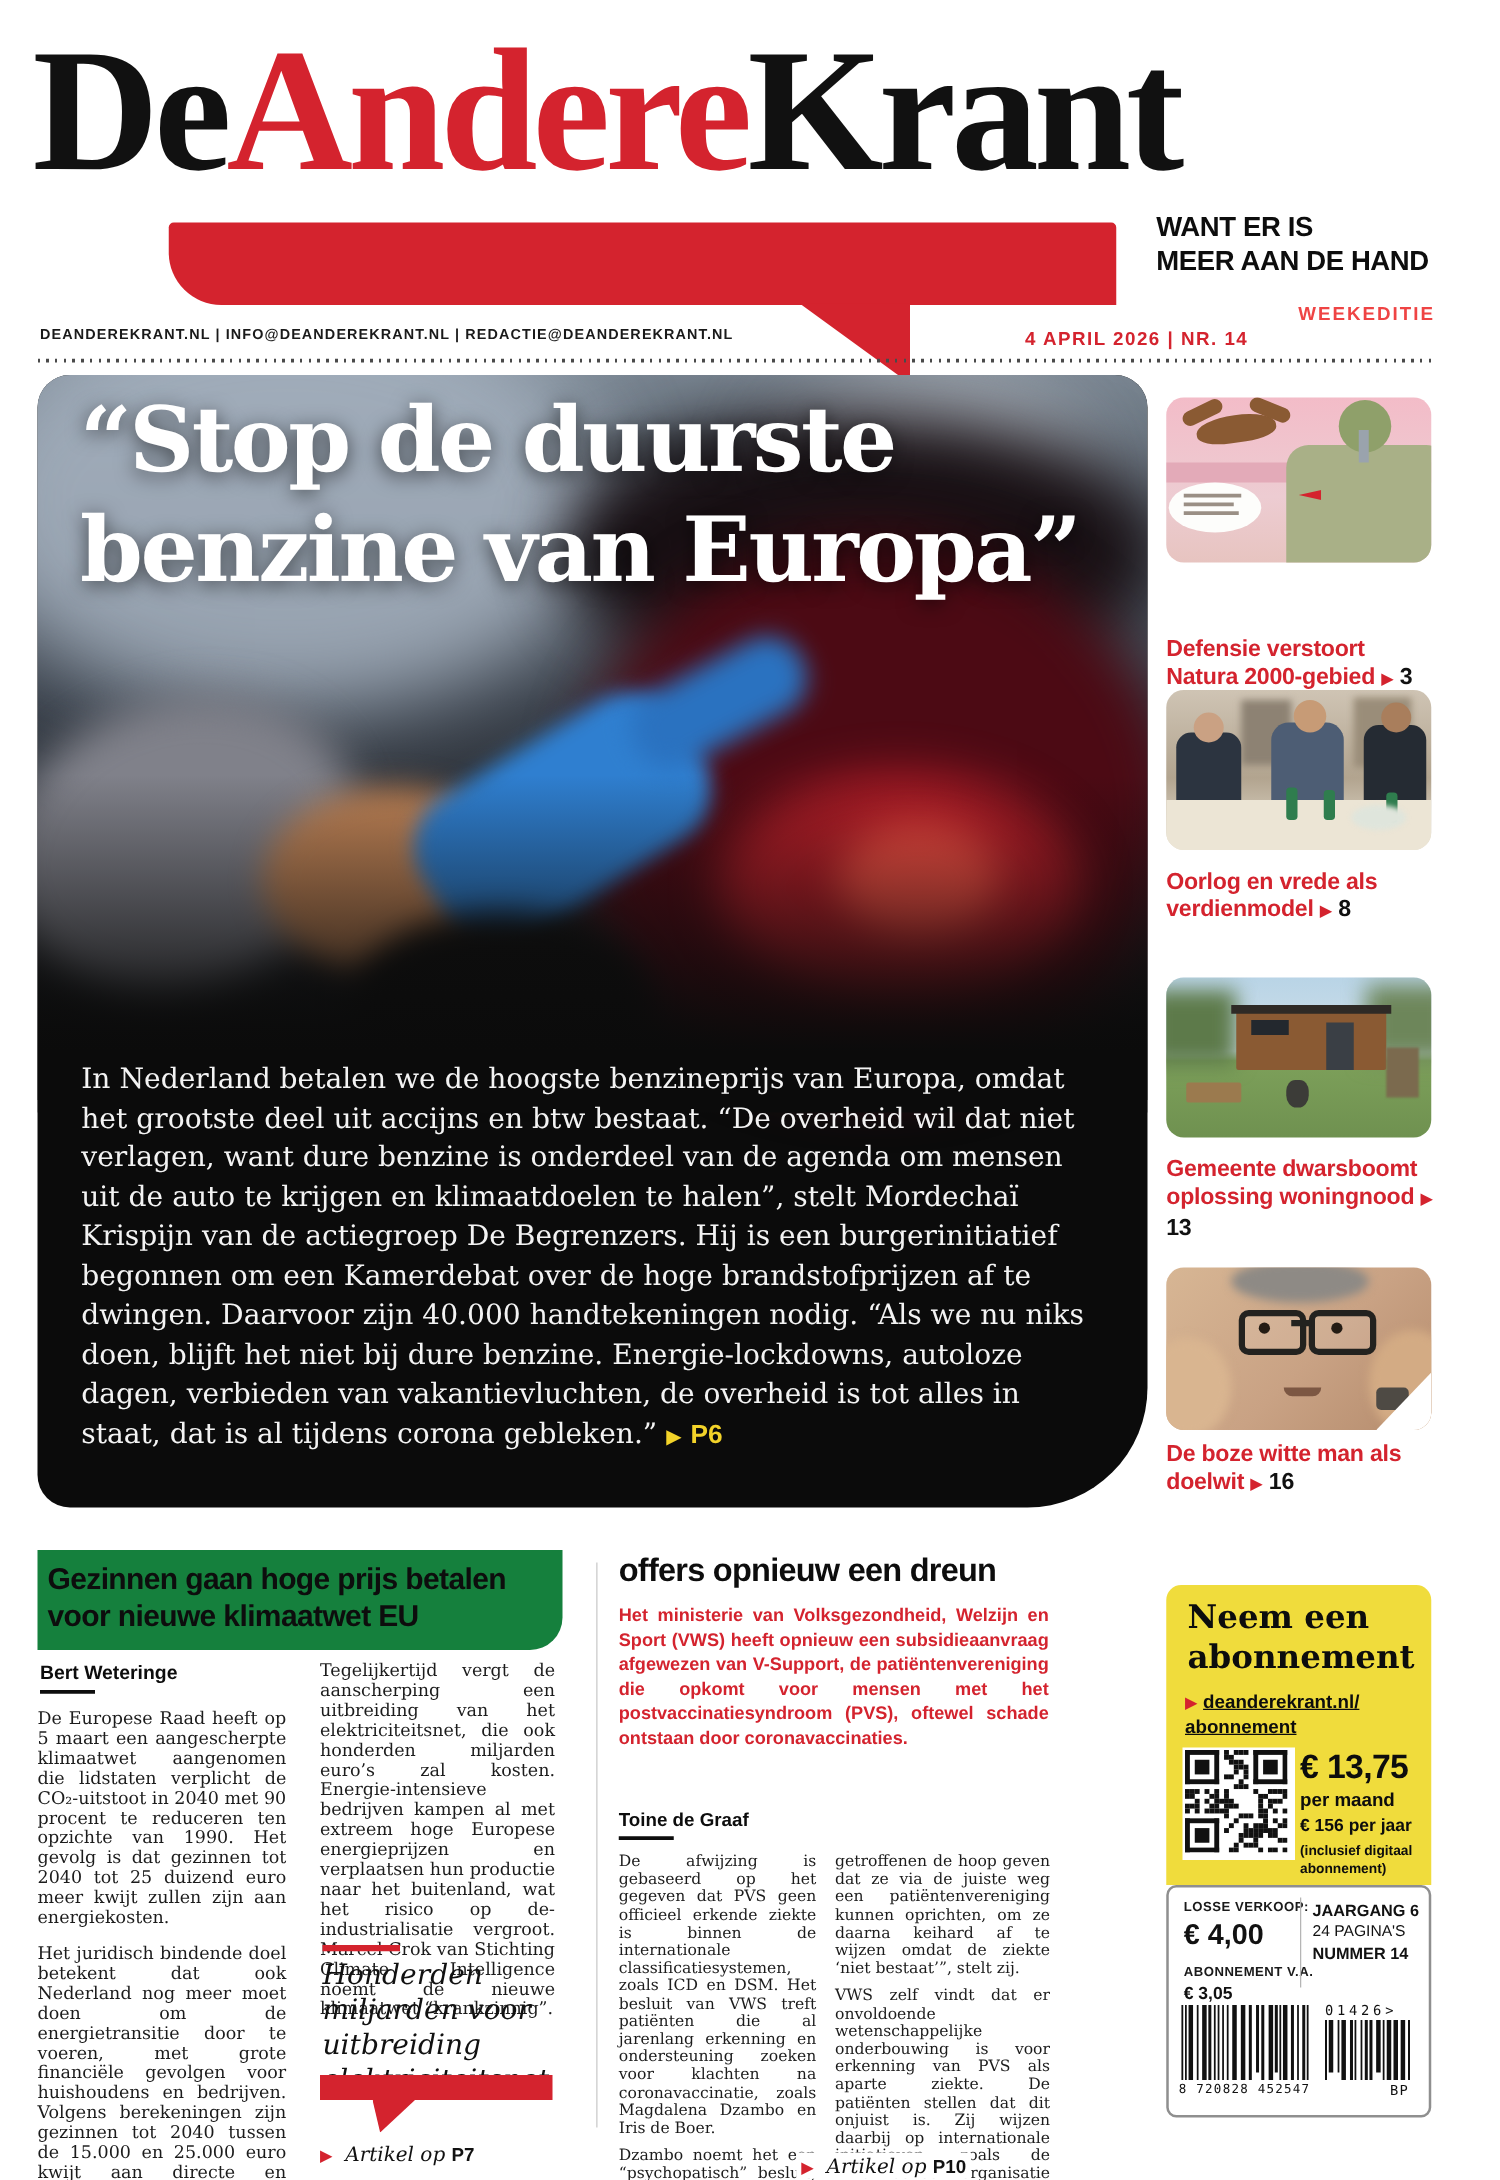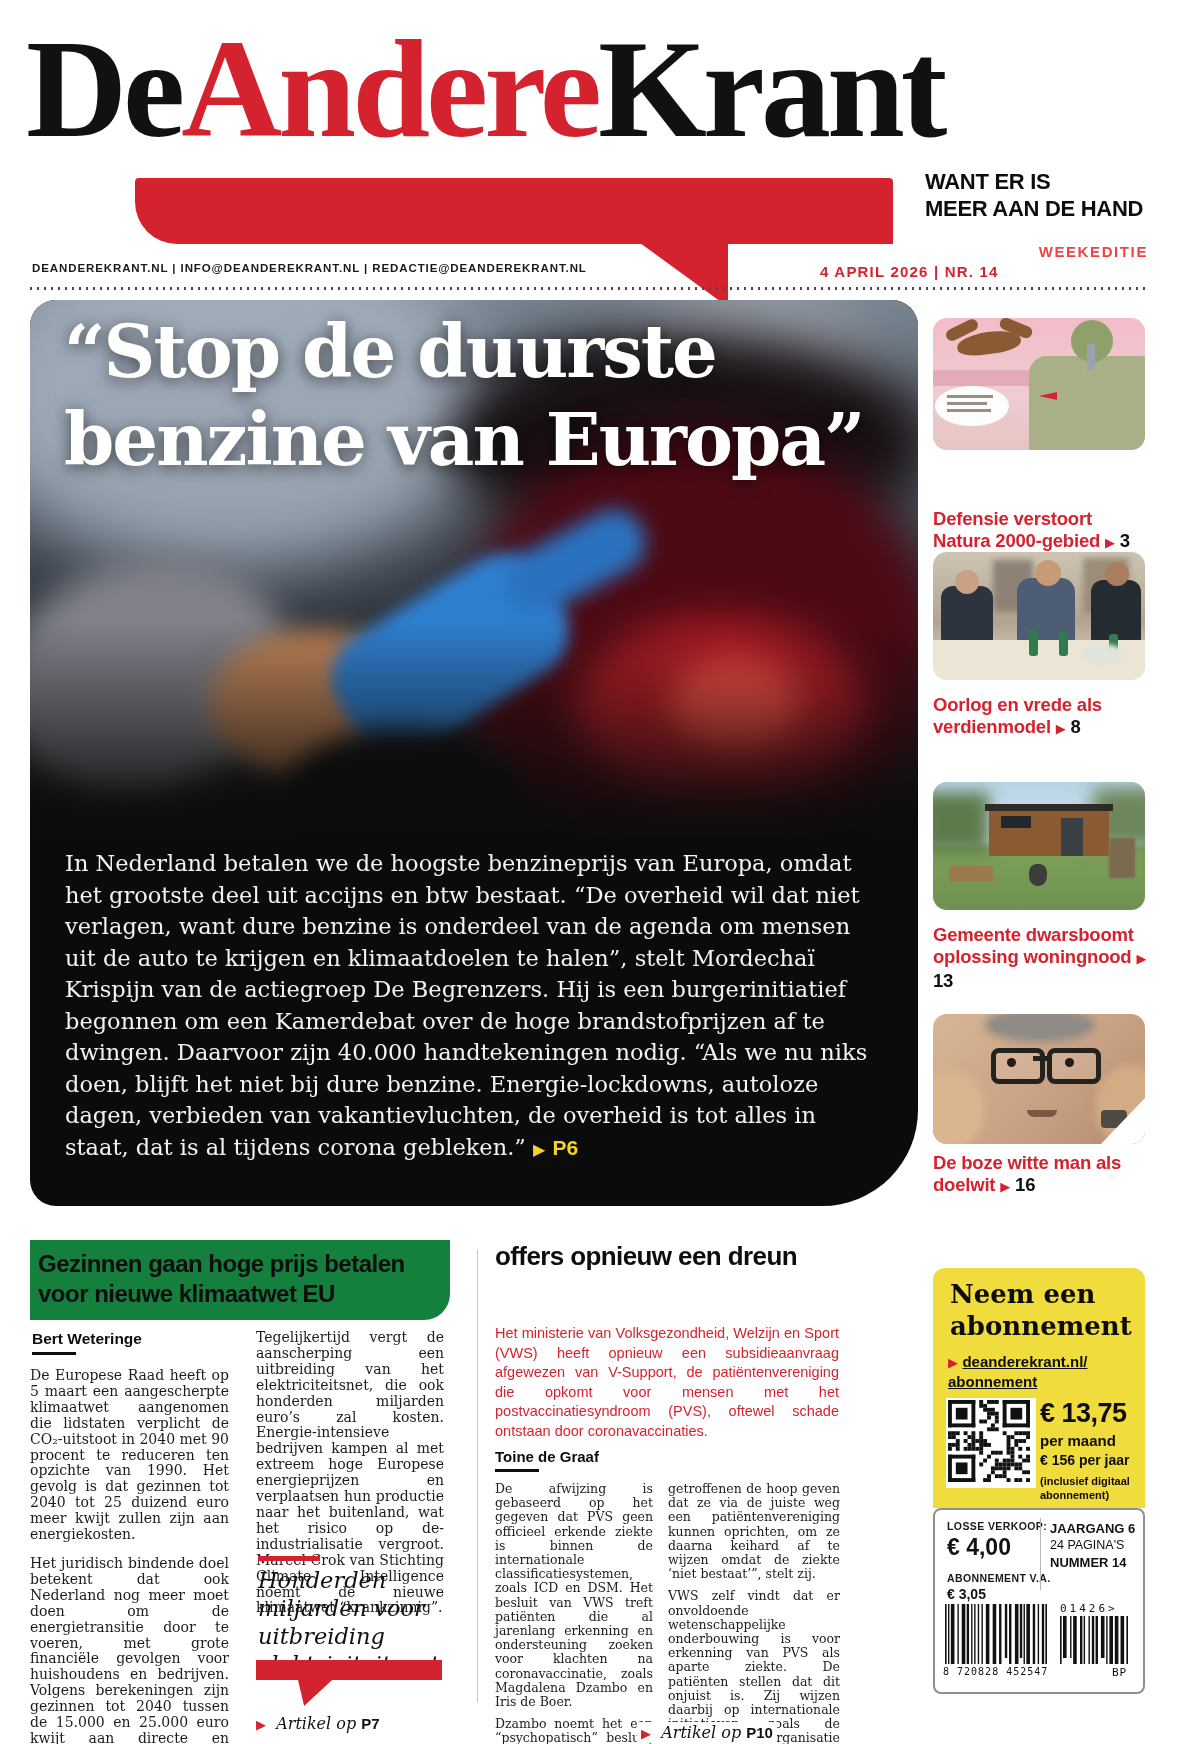--- a/index.html
+++ b/index.html
@@ -66,21 +66,21 @@
   .pull-quote{left:258px;top:1566px;width:200px;font-family:"DejaVu Serif",serif;
               font-style:italic;font-size:22.5px;line-height:28px;color:#111;}
   .pq-bubble{left:256px;top:1660px;width:186px;height:20px;background:#d4232e;}
   .pq-tail{left:298px;top:1680px;width:34px;height:26px;background:#d4232e;
            clip-path:polygon(0 0,100% 0,18% 100%);}
 
   
   .vdiv{left:477px;top:1250px;width:1px;height:452px;background:#c9c9c9;}
   .mid-head{left:495px;top:1240px;width:350px;font-weight:800;font-size:26px;line-height:33px;
             letter-spacing:-0.6px;color:#0d0d0d;}
-  .mid-lede{left:495px;top:1324px;width:344px;color:#d4232e;font-weight:400;
+  .mid-lede{left:495px;top:1284px;width:344px;color:#d4232e;font-weight:700;
             font-size:14.5px;line-height:19.5px;text-align:justify;}
   .mid-col{font-size:12.5px;line-height:14.2px;}
 
   
   .sub-yellow{left:933px;top:1268px;width:212px;height:240px;background:#f0dc3c;
               border-radius:12px 12px 0 0;}
   .sub-title{left:950px;top:1278px;font-family:"DejaVu Serif",serif;font-weight:700;
              font-size:26px;line-height:32px;color:#0d0d0d;}
   .sub-link{left:948px;top:1350px;font-weight:800;font-size:15px;line-height:20px;
             color:#0d0d0d;text-decoration:underline;}

